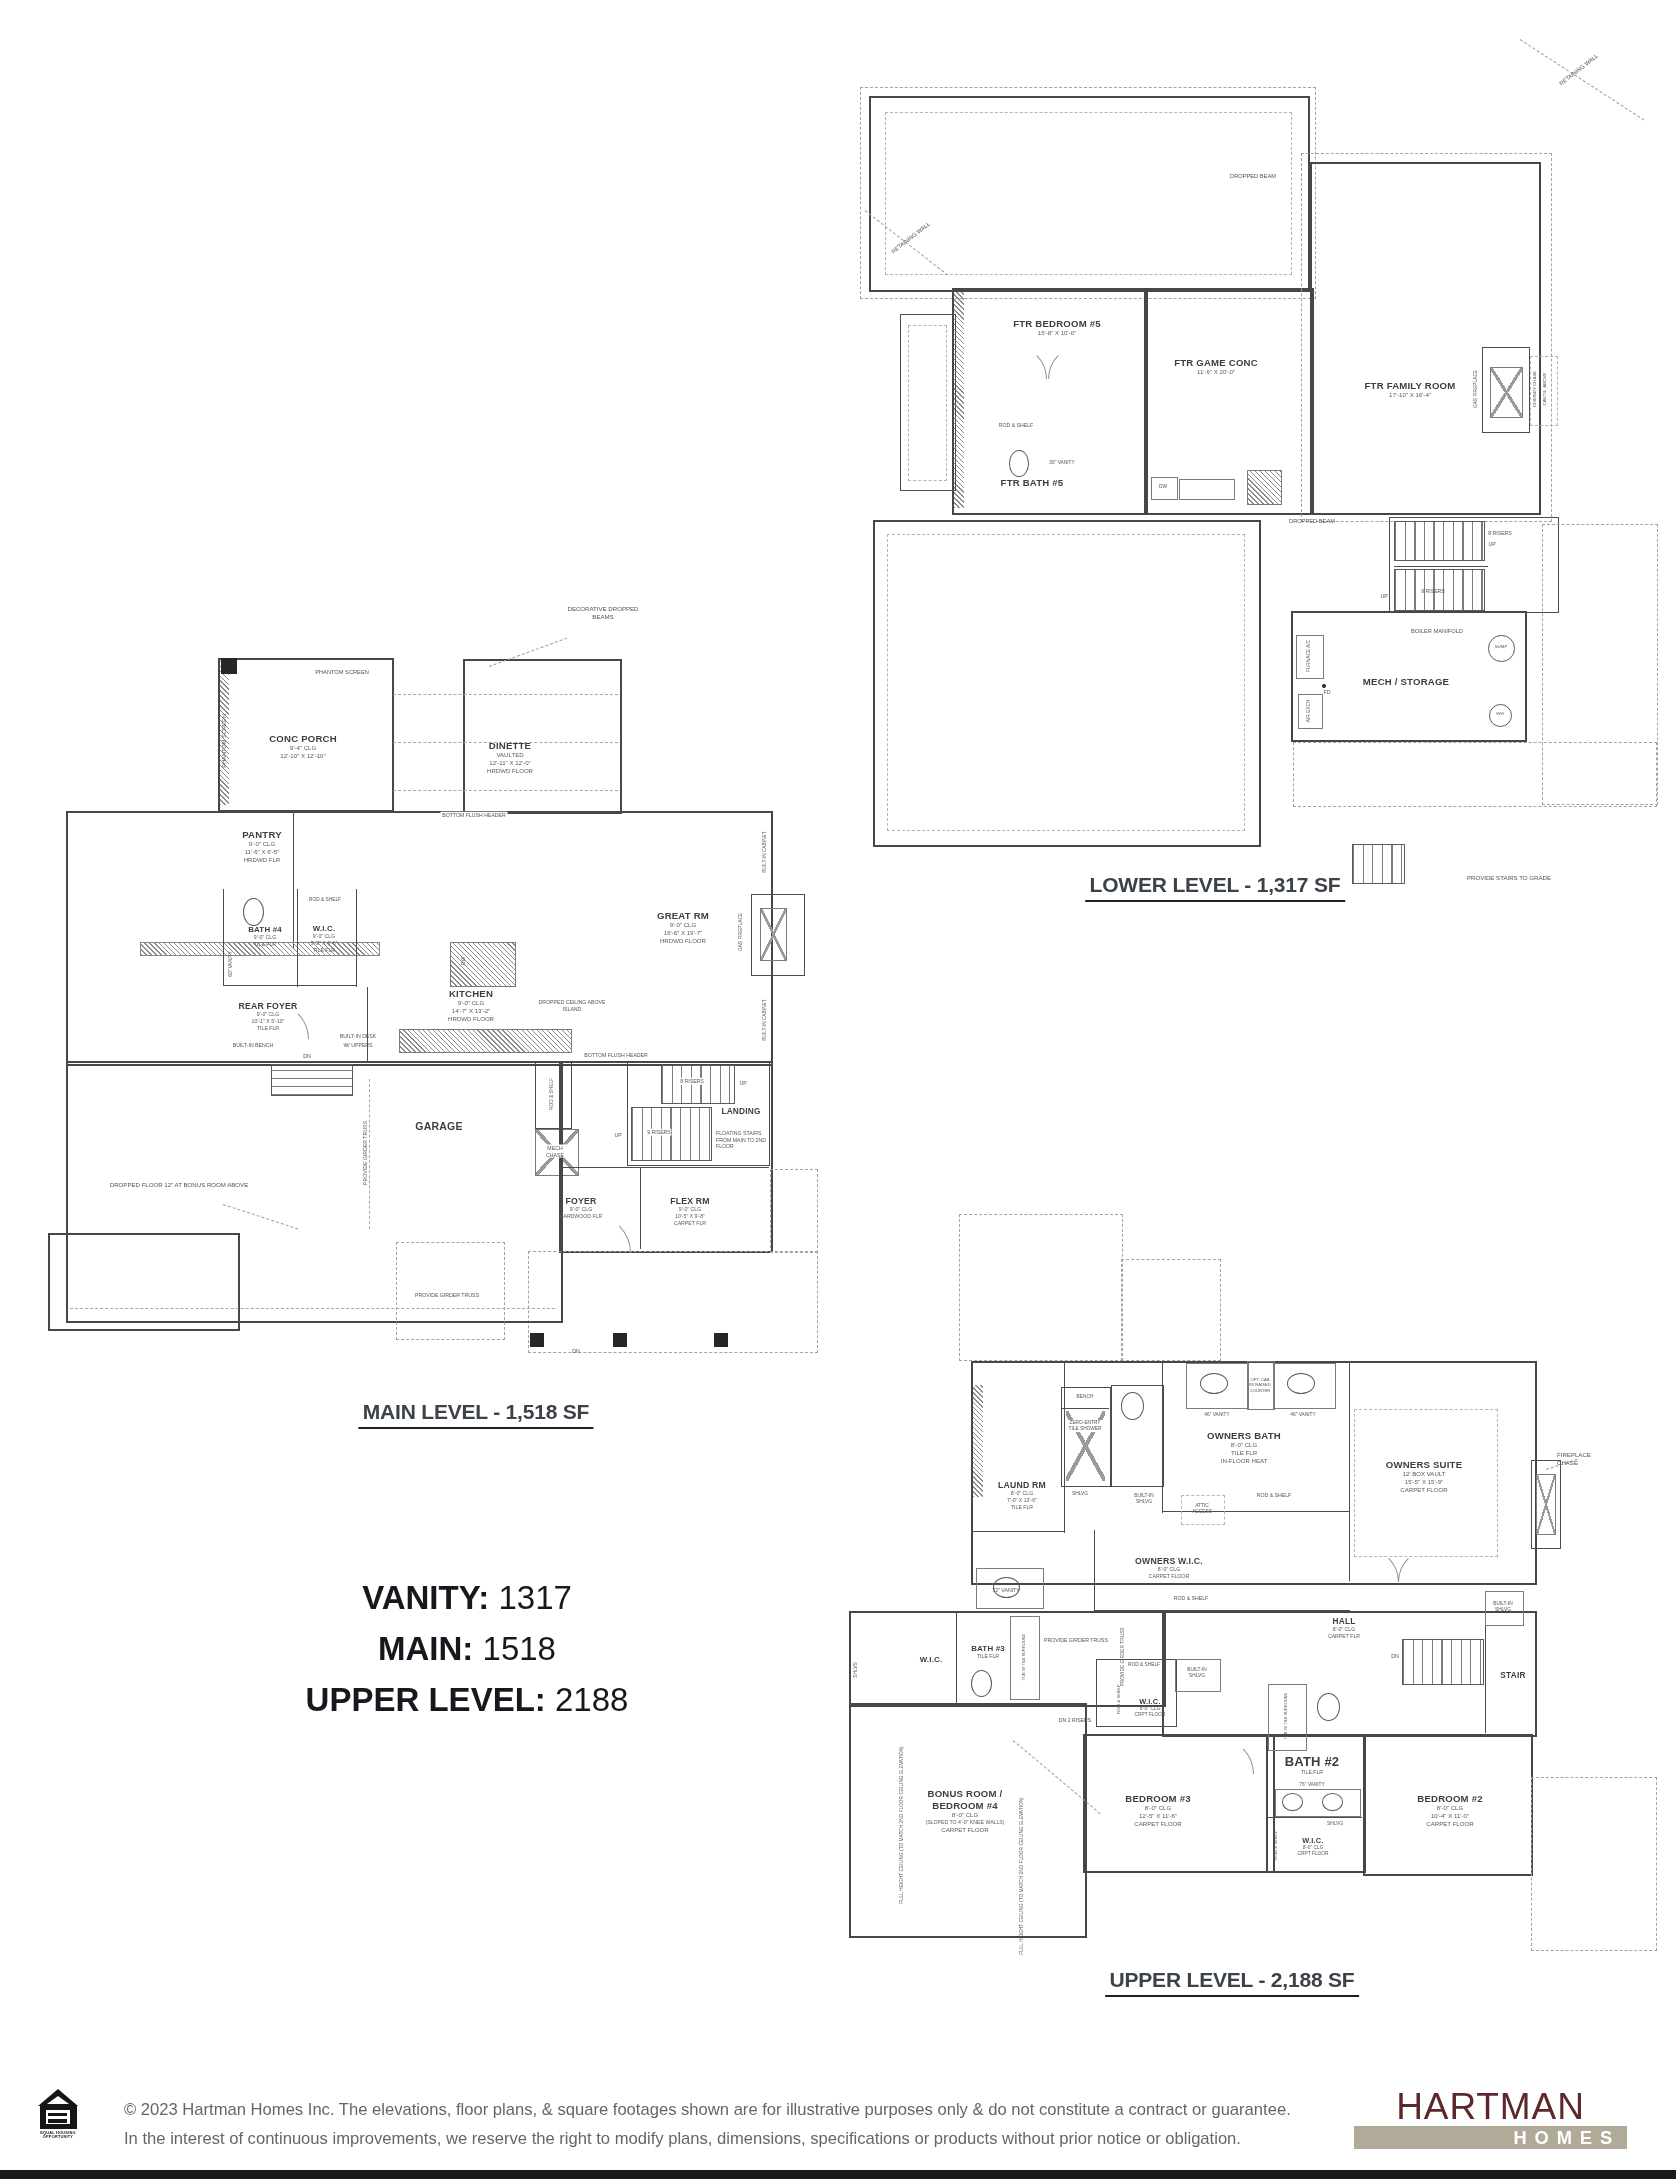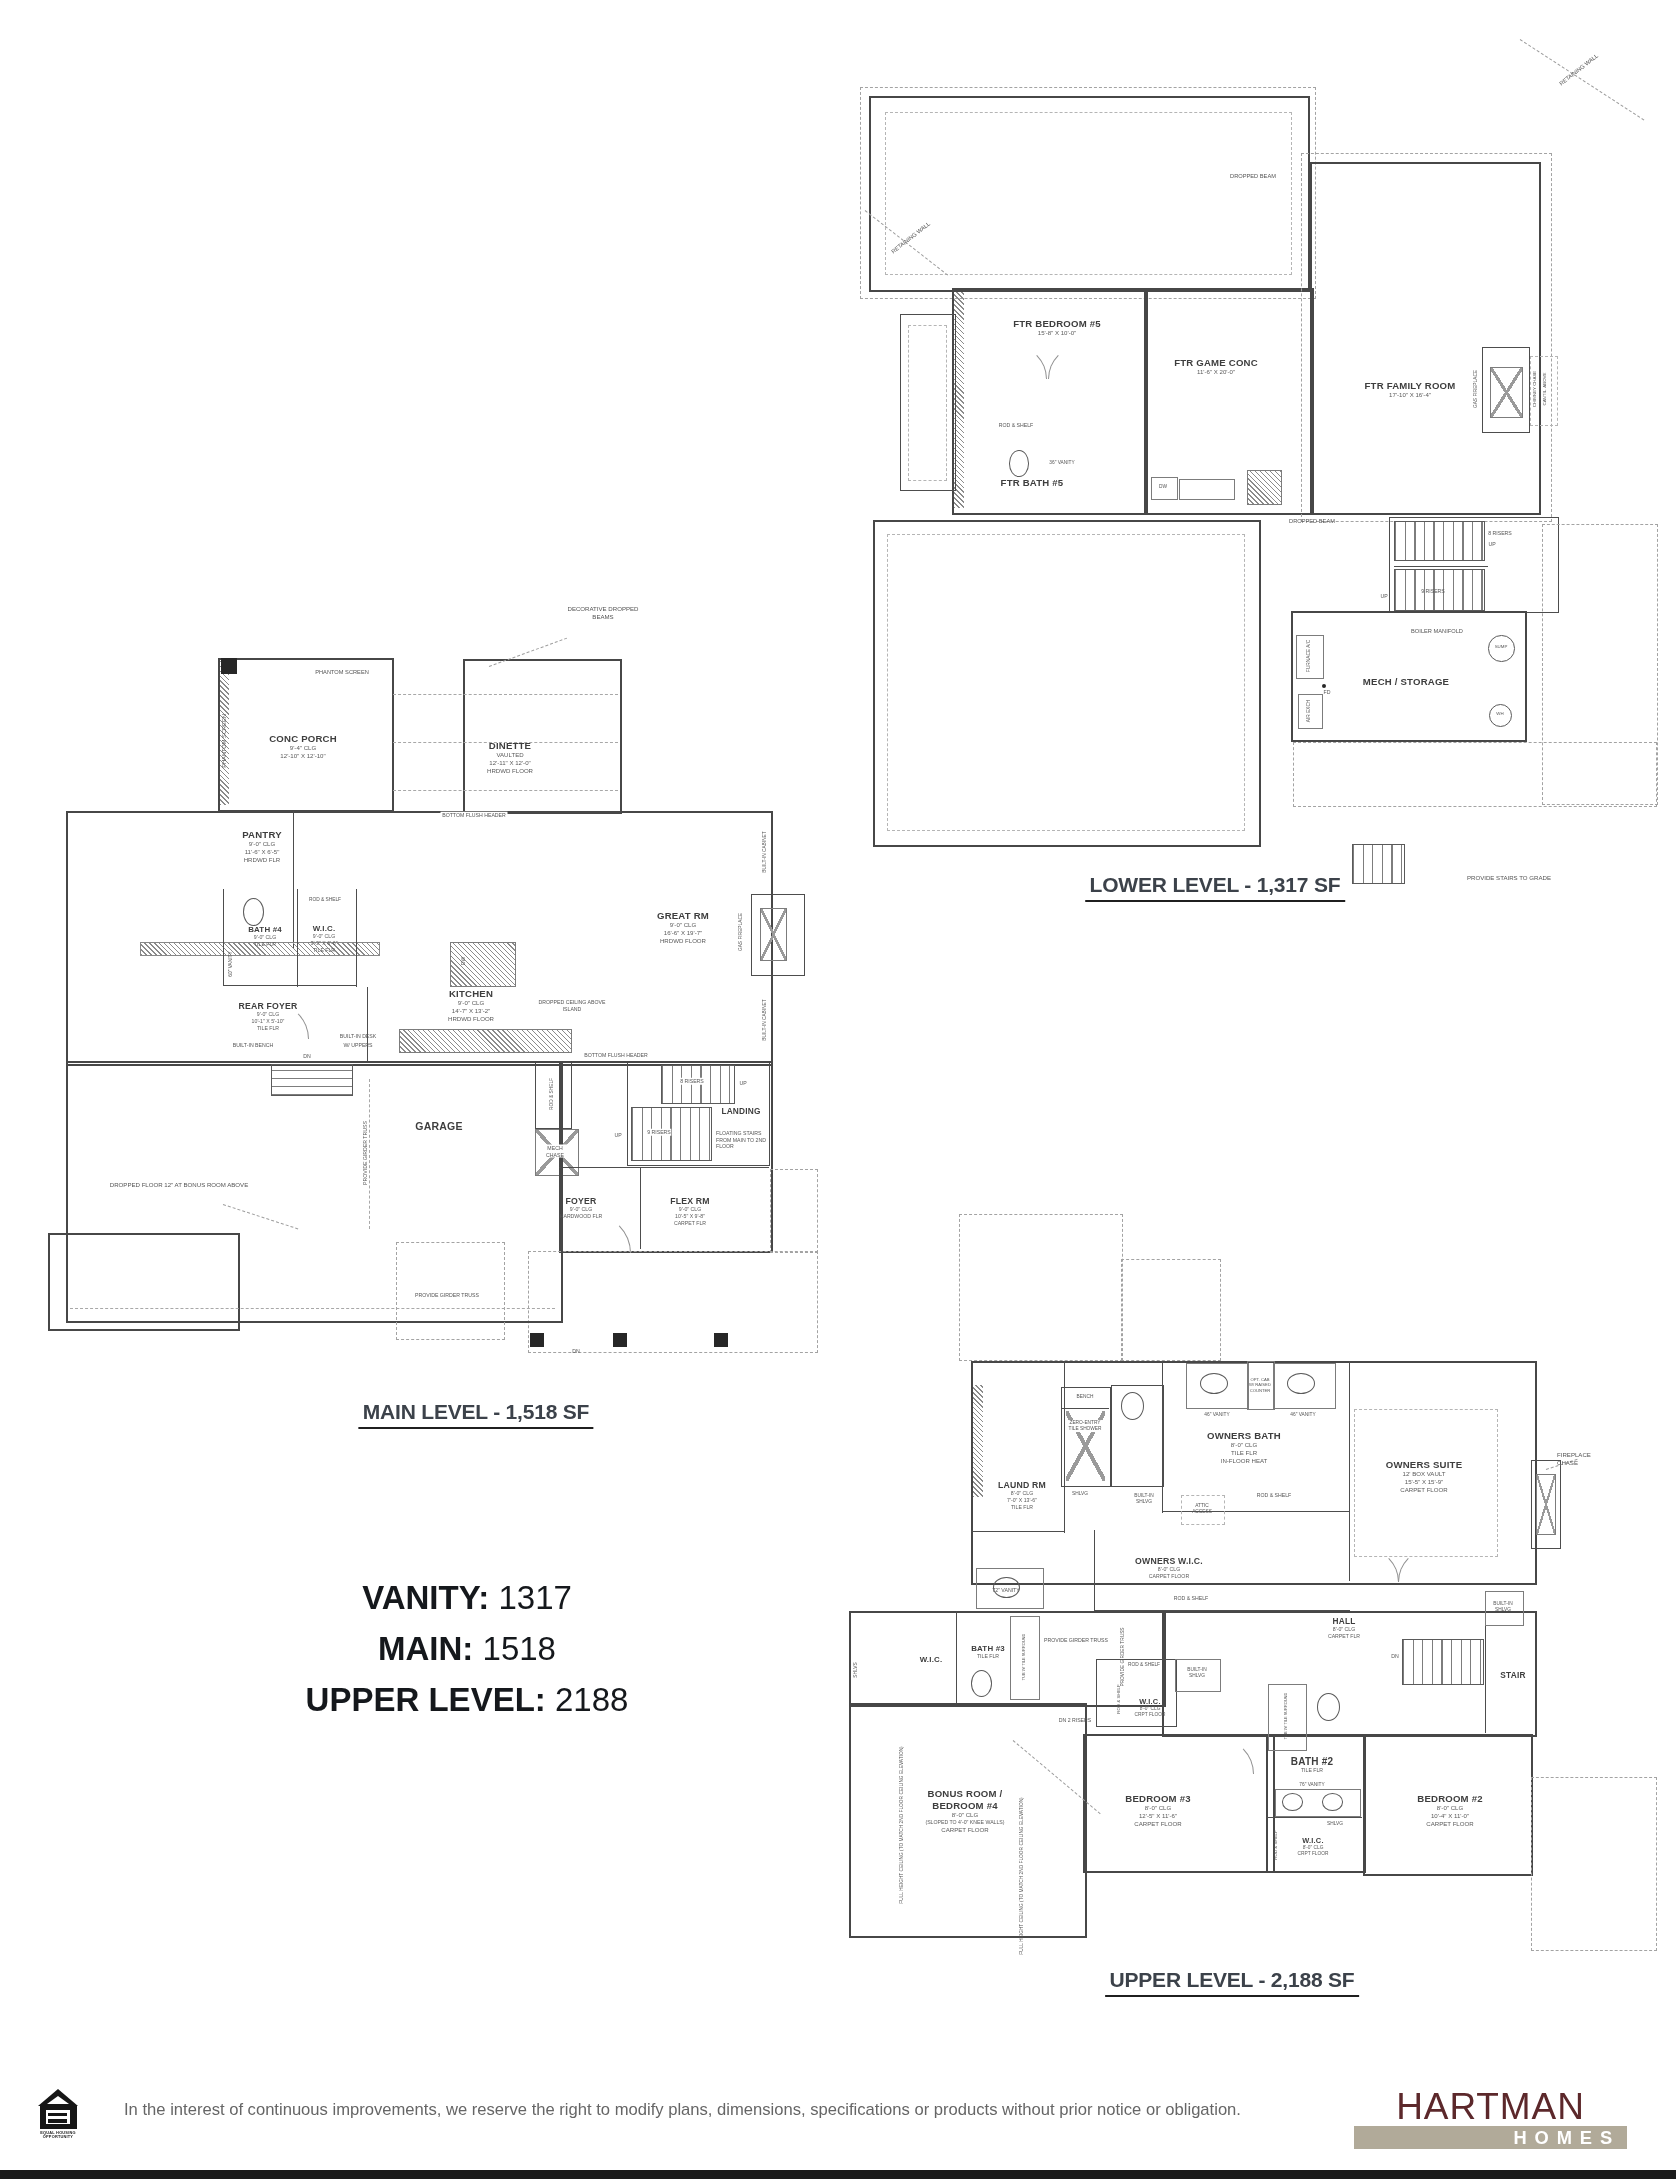--- a/index.html
+++ b/index.html
@@ -372,21 +372,21 @@
       <div class="rsub">8'-0" CLG</div>
       <div class="rsub">12'-5" X 11'-6"</div>
       <div class="rsub">CARPET FLOOR</div>
     </div>
     <div class="room" style="left:1150px;top:1708px">
       <div class="rname" style="font-size:7.4px">W.I.C.</div>
       <div class="rsub" style="font-size:4.8px">8'-0" CLG</div>
       <div class="rsub" style="font-size:4.8px">CRPT FLOOR</div>
     </div>
     <div class="room" style="left:1312px;top:1765px">
-      <div class="rname" style="font-size:10px">BATH #2</div>
+      <div class="rname" style="font-size:13px">BATH #2</div>
       <div class="rsub" style="font-size:5.2px">TILE FLR</div>
     </div>
     <div class="room" style="left:1313px;top:1847px">
       <div class="rname" style="font-size:7.4px">W.I.C.</div>
       <div class="rsub" style="font-size:4.8px">8'-0" CLG</div>
       <div class="rsub" style="font-size:4.8px">CRPT FLOOR</div>
     </div>
     <div class="room" style="left:1450px;top:1811px">
       <div class="rname">BEDROOM #2</div>
       <div class="rsub">8'-0" CLG</div>
@@ -445,20 +445,21 @@
           <div class="eho-bar" style="top:2.6px"></div>
           <div class="eho-bar" style="top:8.7px"></div>
         </div>
       </div>
     <div class="eho-text">
       <div>EQUAL HOUSING</div>
       <div>OPPORTUNITY</div>
     </div>
   </div>
   <div class="copy">
+    <div>© 2023 Hartman Homes Inc. The elevations, floor plans, &amp; square footages shown are for illustrative purposes only &amp; do not constitute a contract or guarantee.</div>
     <div>In the interest of continuous improvements, we reserve the right to modify plans, dimensions, specifications or products without prior notice or obligation.</div>
   </div>
   <div class="brand">
     <div class="brand-top">HARTMAN</div>
     <div class="brand-bar">
       <span class="brand-bottom">HOMES</span>
     </div>
   </div>
   <div class="botbar"></div>
 

